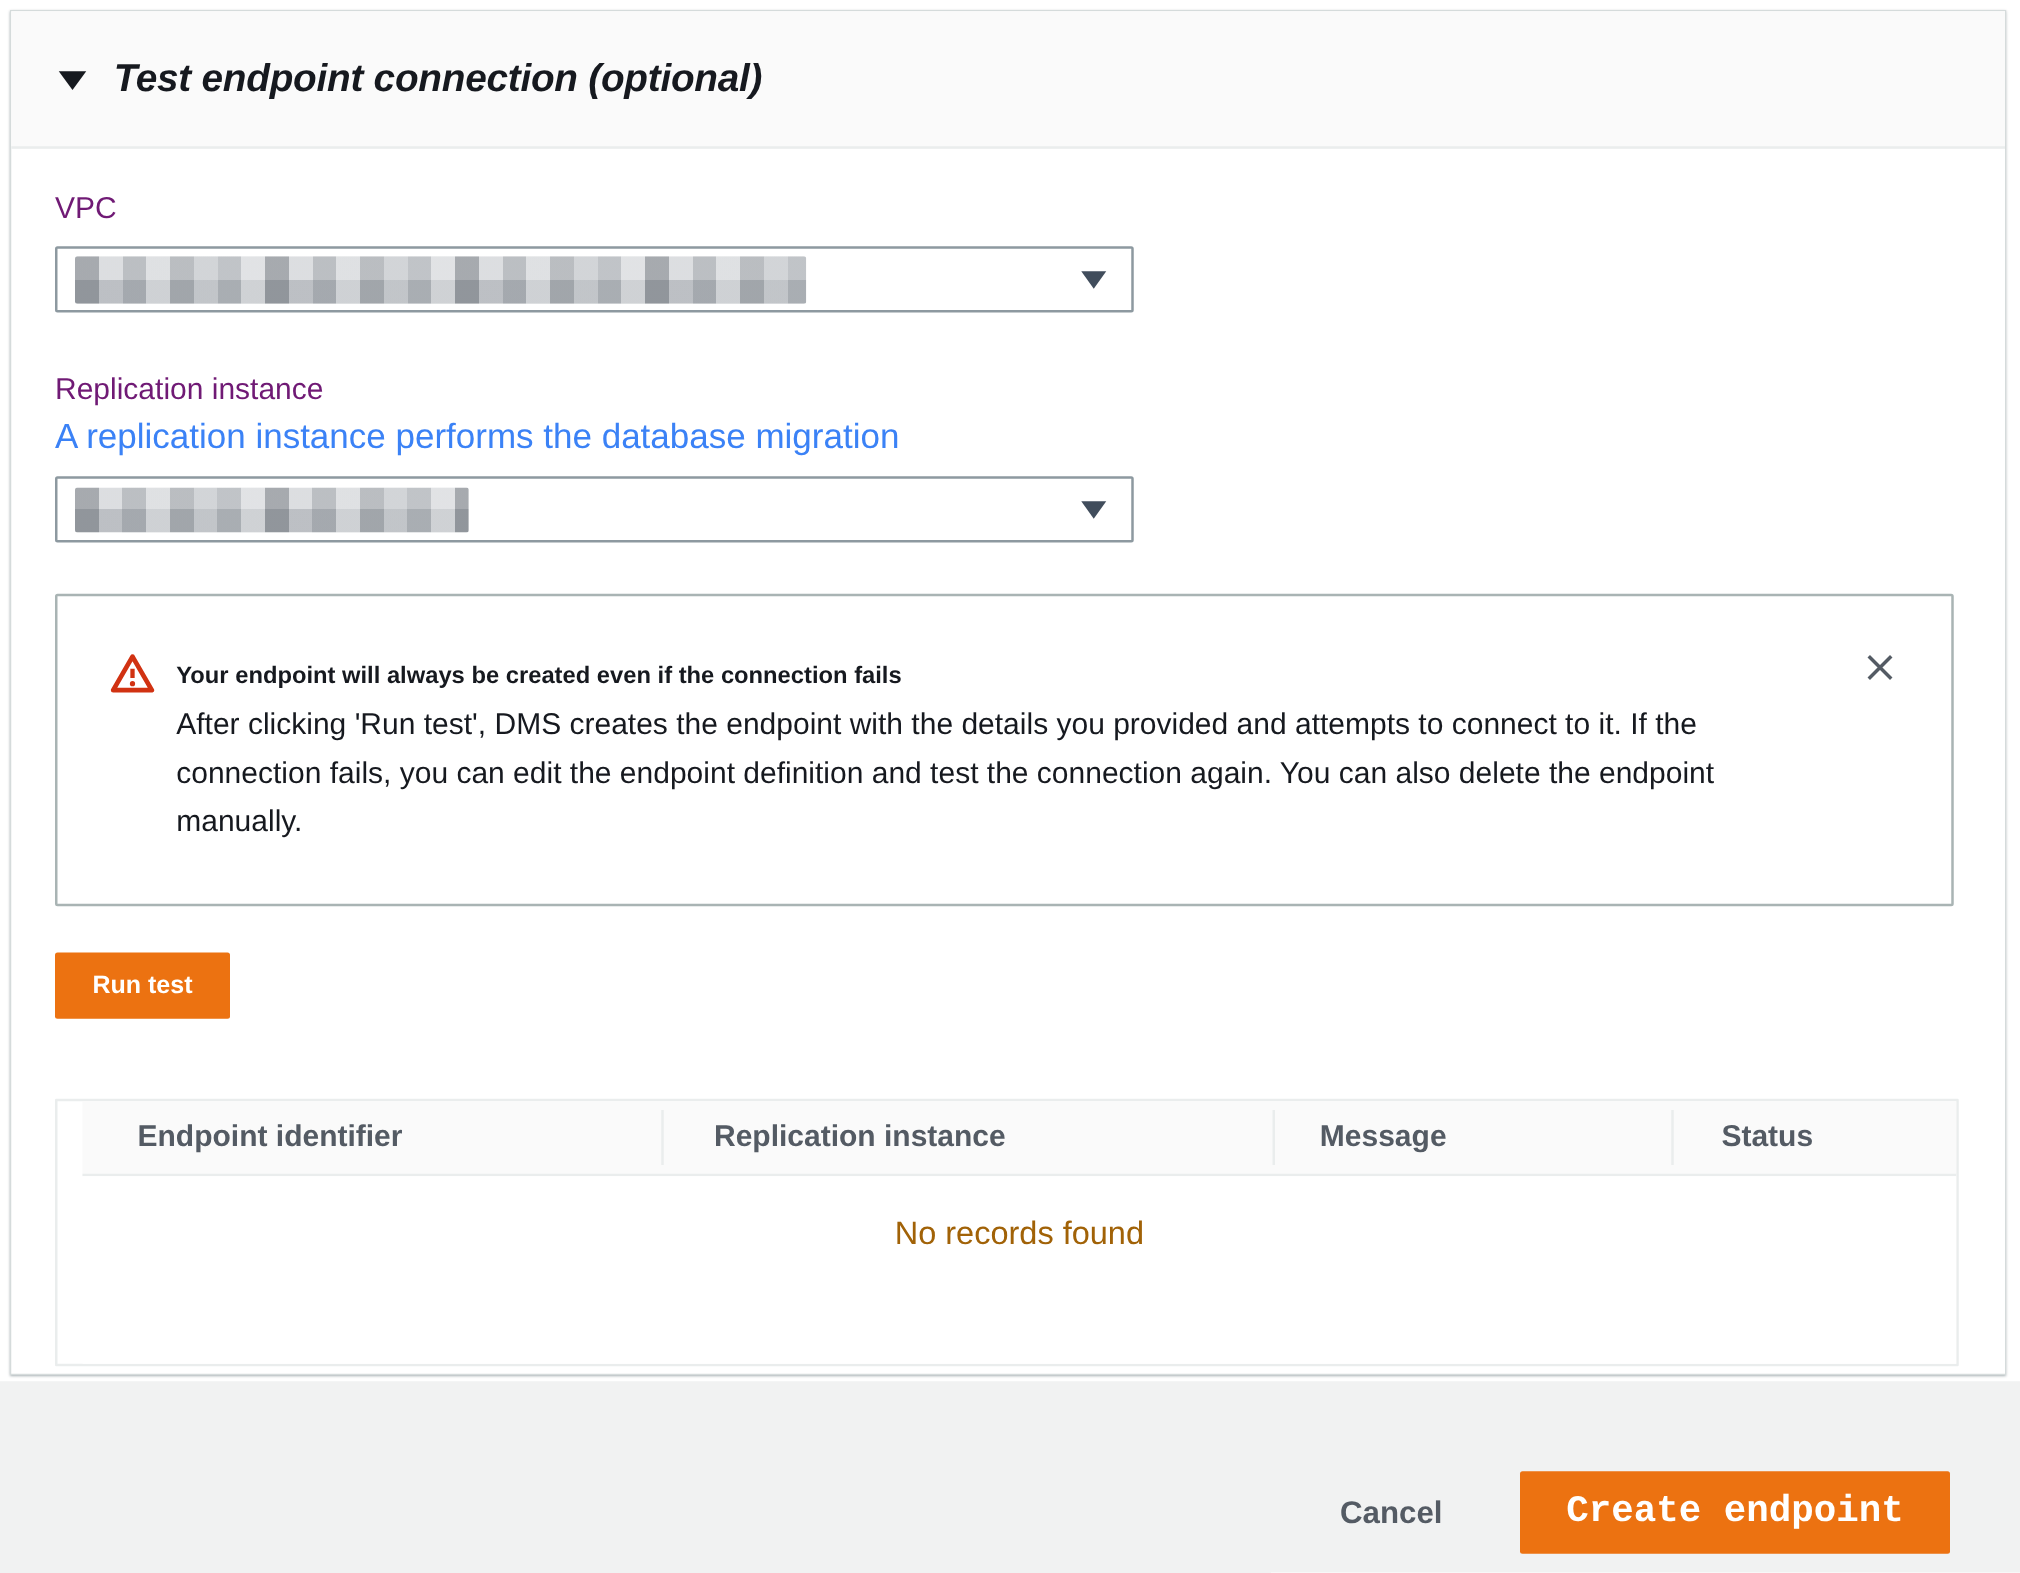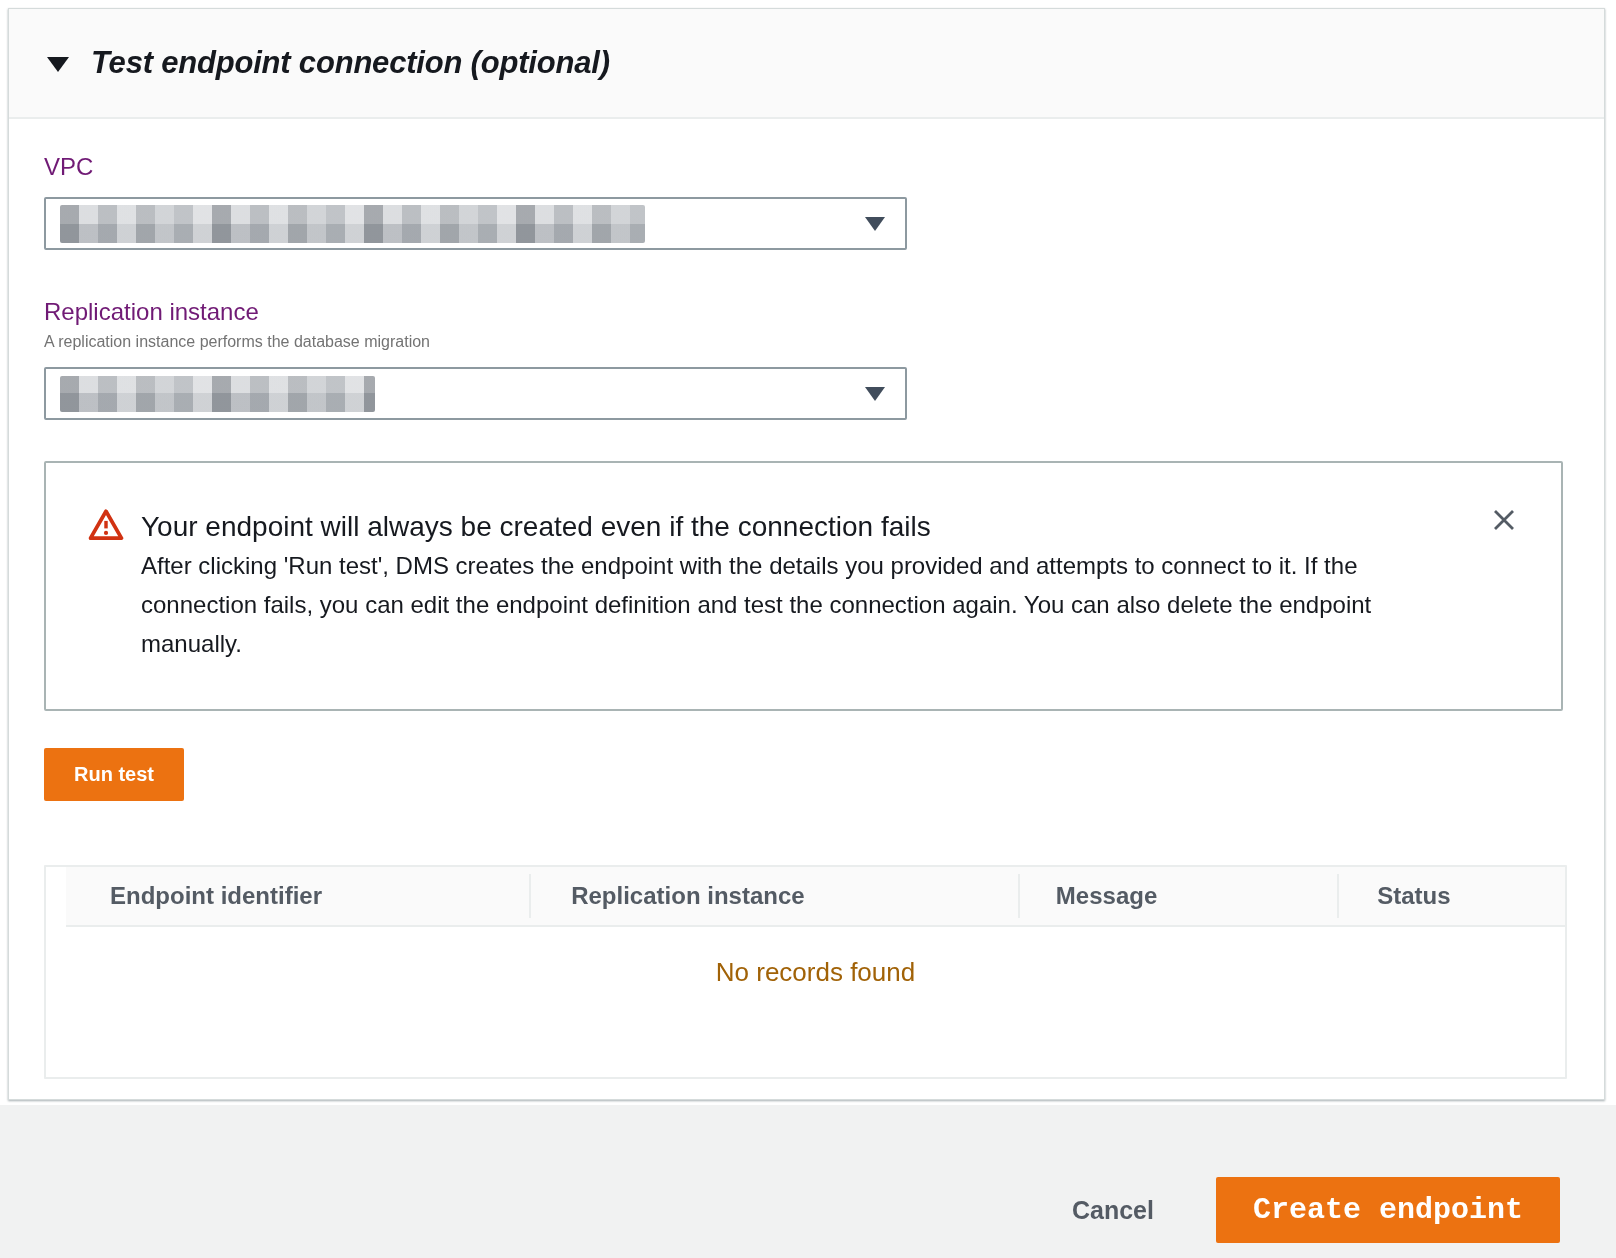--- a/index.html
+++ b/index.html
@@ -27,21 +27,21 @@
     border-left:11px solid transparent; border-right:11px solid transparent;
     border-top:15px solid #16191f;
     margin-right:22px; margin-top:3px;
   }
   .card-title { font-size:31px; font-weight:700; letter-spacing:-0.2px;font-style:italic; }
 
   .card-body { padding:0 36px 0 35px; }
 
   
   .field-label { font-size:24px; color:#701a75; }
-  .field-desc  { font-size:16px; color:#737373; margin-top:7px; }
+  .field-desc  { font-size:28px; color:#3b82f6; margin-top:7px; }
   .vpc-group { margin-top:34px; }
   .ri-group  { margin-top:48px; }
 
   .select {
     margin-top:16px;
     width:863px; height:53px;
     background:#ffffff;
     border:2px solid #8d99a0; border-radius:2px;
     display:flex; align-items:center; justify-content:space-between;
     padding:0 20px 0 14px; cursor:pointer;
@@ -66,21 +66,21 @@
 
   
   .alert {
     margin-top:41px; width:1519px; min-height:229px;
     border:2px solid #a9b4b4; border-radius:2px;
     position:relative;
     padding:44px 120px 46px 42px;
   }
   .alert-row { display:flex; }
   .alert-icon { flex:0 0 auto; margin-right:17px; margin-top:1px; }
-  .alert-title { font-size:28px; font-weight:400; line-height:39px; color:#16191f; }
+  .alert-title { font-size:19px; font-weight:700; line-height:39px; color:#16191f; }
   .alert-body  { font-size:24px; line-height:39px; color:#16191f; max-width:1310px; }
   .alert-close {
     position:absolute; top:42px; right:42px;
     width:30px; height:30px; border:none; background:transparent; cursor:pointer;
     display:flex; align-items:center; justify-content:center; padding:0;
   }
 
   
   .btn-orange {
     background:#ec7211; color:#ffffff; border:none; border-radius:2px;

